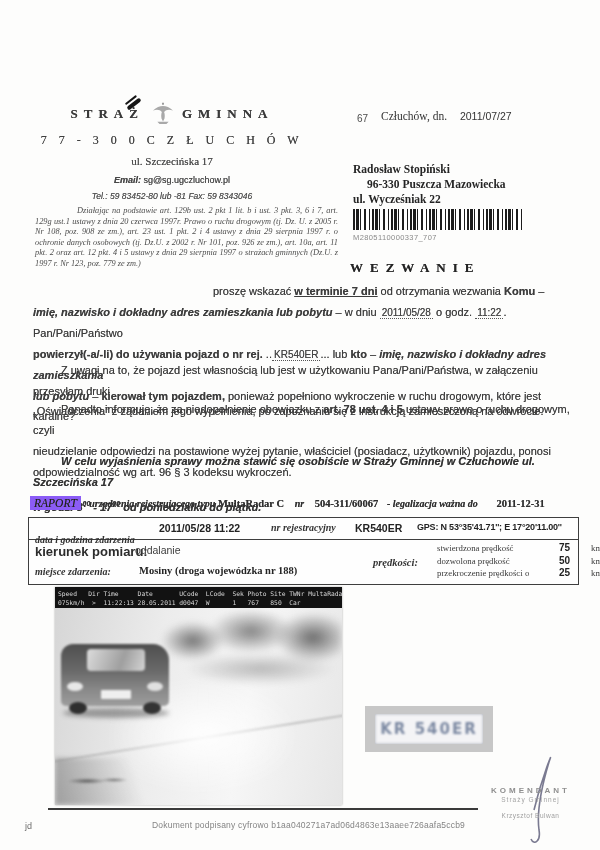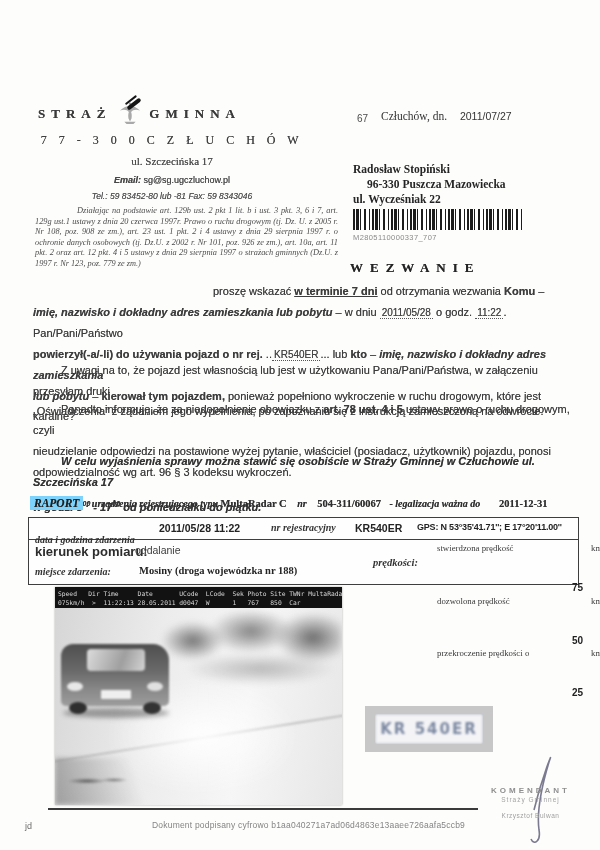--- a/index.html
+++ b/index.html
@@ -6,21 +6,21 @@
   .page{position:relative;width:600px;height:850px;background:#fdfdfc;margin:0 auto;overflow:hidden;
         font-family:"Liberation Sans",sans-serif;color:#3d3d3d;}
   .abs{position:absolute;}
   .ser{font-family:"Liberation Serif",serif;}
   .b{font-weight:bold;}
   .bi{font-weight:bold;font-style:italic;}
   .soft{text-shadow:0 0 .5px rgba(70,70,70,.8);}
 
   
   .letterhead{left:38px;top:100px;width:268px;text-align:center;}
-  .org-line{display:flex;align-items:center;justify-content:flex-start;gap:6px;
+  .org-line{display:flex;align-items:center;justify-content:center;gap:6px;
             font-family:"Liberation Serif",serif;font-size:13px;letter-spacing:6px;color:#3a3a3a;font-weight:bold;}
   .zmark{position:absolute;left:88px;top:2px;width:16px;height:4px;background:#161616;border-radius:2px;
          transform:rotate(-38deg);box-shadow:0 -5px 0 -1px #161616;}
   .eagle{width:26px;height:27px;filter:blur(.6px);flex:0 0 auto;}
   .org-postal{font-family:"Liberation Serif",serif;font-size:12px;letter-spacing:4.5px;color:#3f3f3f;margin-top:6px;}
   .org-street{font-family:"Liberation Serif",serif;font-size:11px;color:#4a4a4a;margin-top:7px;}
   .email-line{font-size:9px;color:#474747;margin-top:8px;}
   .phone-line{font-size:8.5px;font-style:italic;color:#555;margin-top:6px;}
 
   
@@ -48,29 +48,29 @@
   .p1{top:281px;text-indent:180px;}
   .p2{top:360px;text-indent:28px;}
   .p3{top:399px;text-indent:28px;line-height:21px;}
   .p4{top:451px;text-indent:28px;line-height:21px;color:#333;}
   .u{text-decoration:underline;}
   .dotted{border-bottom:1px dotted #555;padding:0 2px;font-size:10px;color:#454545;}
   .sup{font-size:7px;vertical-align:super;font-weight:bold;}
 
   
   .raport-line{left:30px;top:497px;width:548px;font-family:"Liberation Serif",serif;font-size:10.5px;color:#2f2f2f;}
-  .raport-label{background:#7dd3fc;font-weight:bold;font-style:italic;font-size:11.5px;padding:1px 4px;color:#1f1f1f;}
+  .raport-label{background:#8b5cf6;font-weight:normal;font-style:italic;font-size:11.5px;padding:1px 4px;color:#1f1f1f;}
   .tablebox{left:28px;top:517px;width:549px;height:66px;border:1.5px solid #3e3e3e;background:#fefefe;}
   .rowA{position:absolute;left:0;top:0;width:100%;height:21px;border-bottom:1.5px solid #3e3e3e;}
   .tlbl{font-family:"Liberation Serif",serif;font-weight:bold;font-style:italic;font-size:10px;color:#333;}
   .tval{font-weight:bold;font-size:10.5px;color:#222;}
   .gps{position:absolute;left:388px;top:4px;font-weight:bold;font-size:9px;letter-spacing:-.2px;color:#222;white-space:nowrap;}
   .speedrow{display:flex;font-size:8.8px;color:#3a3a3a;line-height:12.5px;}
   .speedrow .sl{width:122px;font-family:"Liberation Serif",serif;}
-  .speedrow .sv{width:24px;text-align:right;font-weight:bold;font-size:10px;color:#222;margin-top:40px;}
+  .speedrow .sv{width:24px;text-align:left;font-weight:bold;font-size:10px;color:#222;}
   .speedrow .su{width:34px;padding-left:8px;font-family:"Liberation Serif",serif;}
 
   
   .photo{left:55px;top:587px;width:287px;height:218px;background:#e9e9e9;overflow:hidden;box-shadow:0 0 2px rgba(0,0,0,.35);}
   .pheader{position:absolute;left:0;top:0;width:100%;height:21px;background:#121212;
            font-family:"DejaVu Sans Mono",monospace;font-size:6.3px;line-height:9px;color:#d8d8d8;
            white-space:pre;padding:2px 3px;box-sizing:border-box;}
   .pscene{position:absolute;left:0;top:21px;width:287px;height:197px;
           background:linear-gradient(100deg,#d6d6d6 0%,#ececec 35%,#f6f6f6 65%,#e6e6e6 100%);}
   .trees{position:absolute;left:105px;top:0;width:182px;height:78px;filter:blur(3px);

